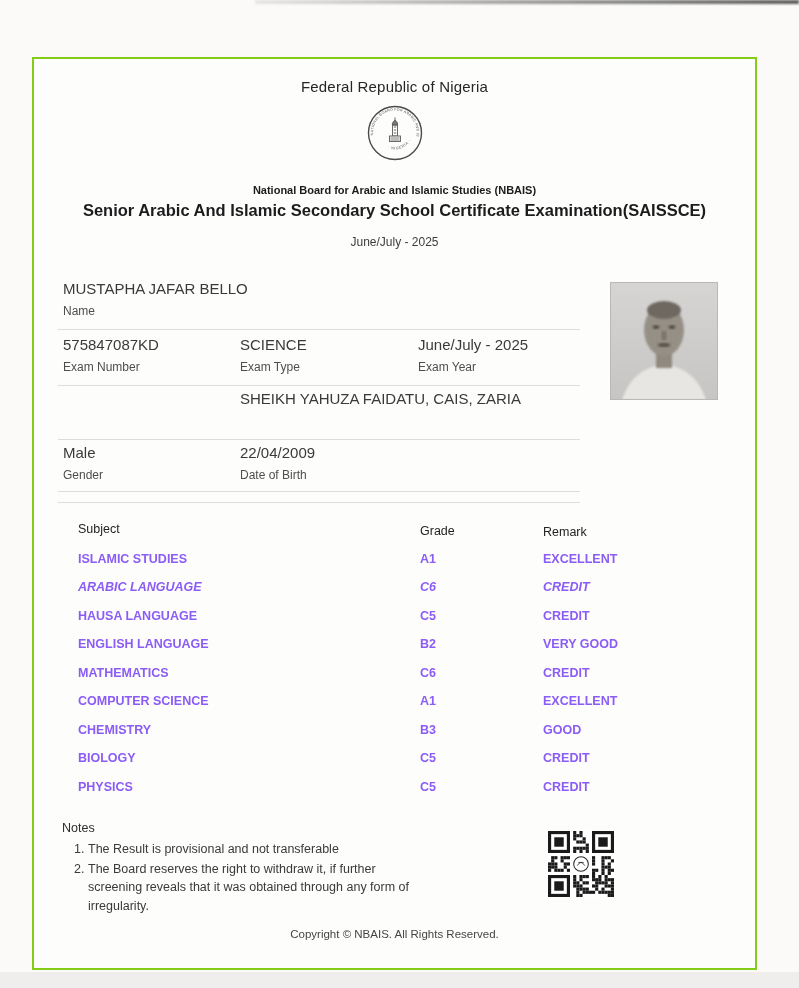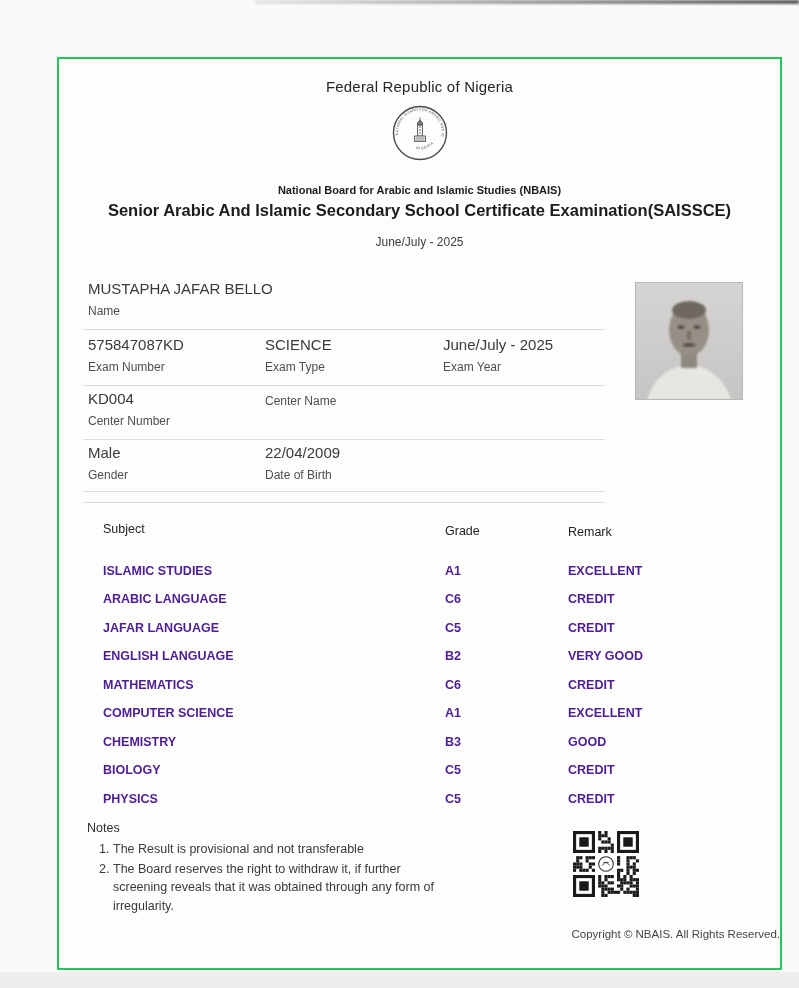--- a/index.html
+++ b/index.html
@@ -16,22 +16,21 @@
     background:linear-gradient(to right, rgba(90,90,90,.12), rgba(60,60,60,.45) 45%, rgba(25,25,25,.7));
     filter:blur(1px);
   }
   .bottom-strip {
     position:absolute; left:0; top:972px; width:799px; height:16px;
     background:#efeeec;
   }
   .doc {
     position:absolute; left:32px; top:57px; width:725px; height:913px;
     background:#fdfdfc;
-    border:2px solid #22c55e;
-    margin-left:25px;
+    border:2px solid #84cc16;
   }
   
   .country { position:absolute; top:19px; left:0; width:100%; text-align:center;
     font-size:15px; color:#262626; letter-spacing:.2px; }
   .seal { position:absolute; top:45px; left:calc(50% - 29px); width:58px; height:58px; }
   .board { position:absolute; top:125px; left:0; width:100%; text-align:center;
     font-size:11px; font-weight:bold; color:#1c1c1c; }
   .examtitle { position:absolute; top:142px; left:0; width:100%; text-align:center;
     font-size:16.5px; font-weight:bold; color:#1c1c1c; }
   .session { position:absolute; top:176px; left:0; width:100%; text-align:center;
@@ -39,32 +38,32 @@
   
   .photo { position:absolute; left:576px; top:223px; width:108px; height:118px; }
   
   .field { position:absolute; }
   .field .value { font-size:15px; color:#3a3a3a; line-height:20px; white-space:nowrap; }
   .field .label { font-size:12px; color:#4e4e4e; line-height:20px; margin-top:2px; white-space:nowrap; }
   .hr { position:absolute; left:24px; width:522px; border-top:1px solid #ddddda; }
   
   .thead span { position:absolute; font-size:12.5px; font-weight:normal; color:#242424; }
   .trow { position:absolute; height:29px; left:0; width:100%; }
-  .trow span { position:absolute; top:19px; font-size:12.5px; font-weight:bold; color:#4c1d95; white-space:nowrap; }
+  .trow span { position:absolute; top:7px; font-size:12.5px; font-weight:bold; color:#8b5cf6; white-space:nowrap; }
   .col-subject { left:44px; }
   .col-grade   { left:386px; }
   .col-remark  { left:509px; }
   
   .notes-title { position:absolute; left:28px; top:762px; font-size:12.5px; color:#2e2e2e; }
   .notes-list { position:absolute; left:36px; top:781px; width:362px;
     font-size:12.5px; color:#3a3a3a; line-height:18.5px; padding-left:18px; }
   .notes-list li { margin-bottom:1px; }
   
   .qr { position:absolute; left:514px; top:770px; width:66px; height:70px; }
-  .copyright { position:absolute; left:0; top:869px; width:100%; text-align:right;
+  .copyright { position:absolute; left:0; top:869px; width:100%; text-align:center;
     font-size:11.5px; color:#454545; }
 </style>
 </head>
 <body>
 
 <div class="top-smudge"></div>
 <div class="bottom-strip"></div>
 
 <div class="doc">
 
@@ -139,26 +138,22 @@
   <div class="field" style="left:206px; top:276px;">
     <div class="value">SCIENCE</div>
     <div class="label">Exam Type</div>
   </div>
   <div class="field" style="left:384px; top:276px;">
     <div class="value">June/July - 2025</div>
     <div class="label">Exam Year</div>
   </div>
   <div class="hr" style="top:326px;"></div>
 
-  <div class="field" style="left:29px; top:330px;">
-    <div class="value">KD004</div>
-    <div class="label">Center Number</div>
-  </div>
   <div class="field" style="left:206px; top:330px;">
-    <div class="label">Center Name</div>
+    <div class="value">SHEIKH YAHUZA FAIDATU, CAIS, ZARIA</div>
   </div>
   <div class="hr" style="top:380px;"></div>
 
   <div class="field" style="left:29px; top:384px;">
     <div class="value">Male</div>
     <div class="label">Gender</div>
   </div>
   <div class="field" style="left:206px; top:384px;">
     <div class="value">22/04/2009</div>
     <div class="label">Date of Birth</div>
@@ -170,27 +165,27 @@
     <span class="col-subject" style="top:463px;">Subject</span>
     <span class="col-grade" style="top:465px;">Grade</span>
     <span class="col-remark" style="top:466px;">Remark</span>
   </div>
 
   <div class="trow" style="top:486px;">
     <span class="col-subject">ISLAMIC STUDIES</span>
     <span class="col-grade">A1</span>
     <span class="col-remark">EXCELLENT</span>
   </div>
-  <div class="trow" style="top:514px;">
+  <div class="trow" style="top:514px;font-style:italic;">
     <span class="col-subject">ARABIC LANGUAGE</span>
     <span class="col-grade">C6</span>
     <span class="col-remark">CREDIT</span>
   </div>
   <div class="trow" style="top:543px;">
-    <span class="col-subject">JAFAR LANGUAGE</span>
+    <span class="col-subject">HAUSA LANGUAGE</span>
     <span class="col-grade">C5</span>
     <span class="col-remark">CREDIT</span>
   </div>
   <div class="trow" style="top:571px;">
     <span class="col-subject">ENGLISH LANGUAGE</span>
     <span class="col-grade">B2</span>
     <span class="col-remark">VERY GOOD</span>
   </div>
   <div class="trow" style="top:600px;">
     <span class="col-subject">MATHEMATICS</span>

